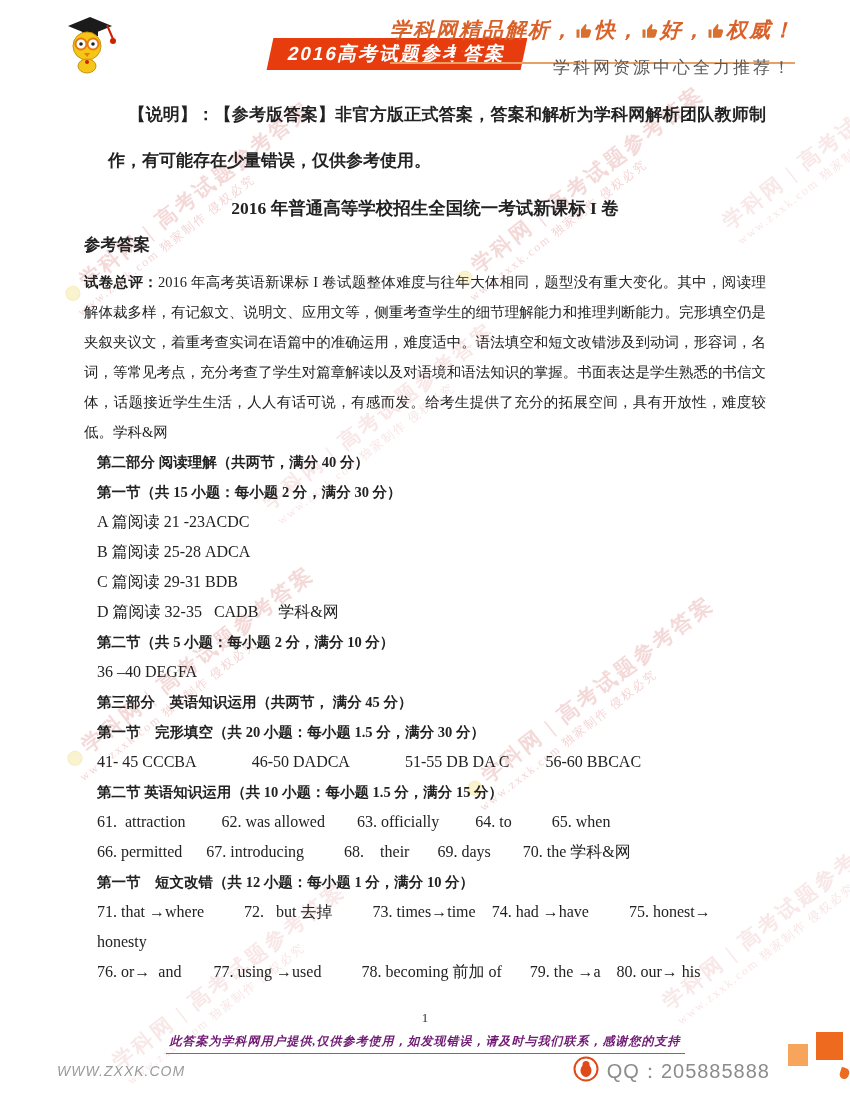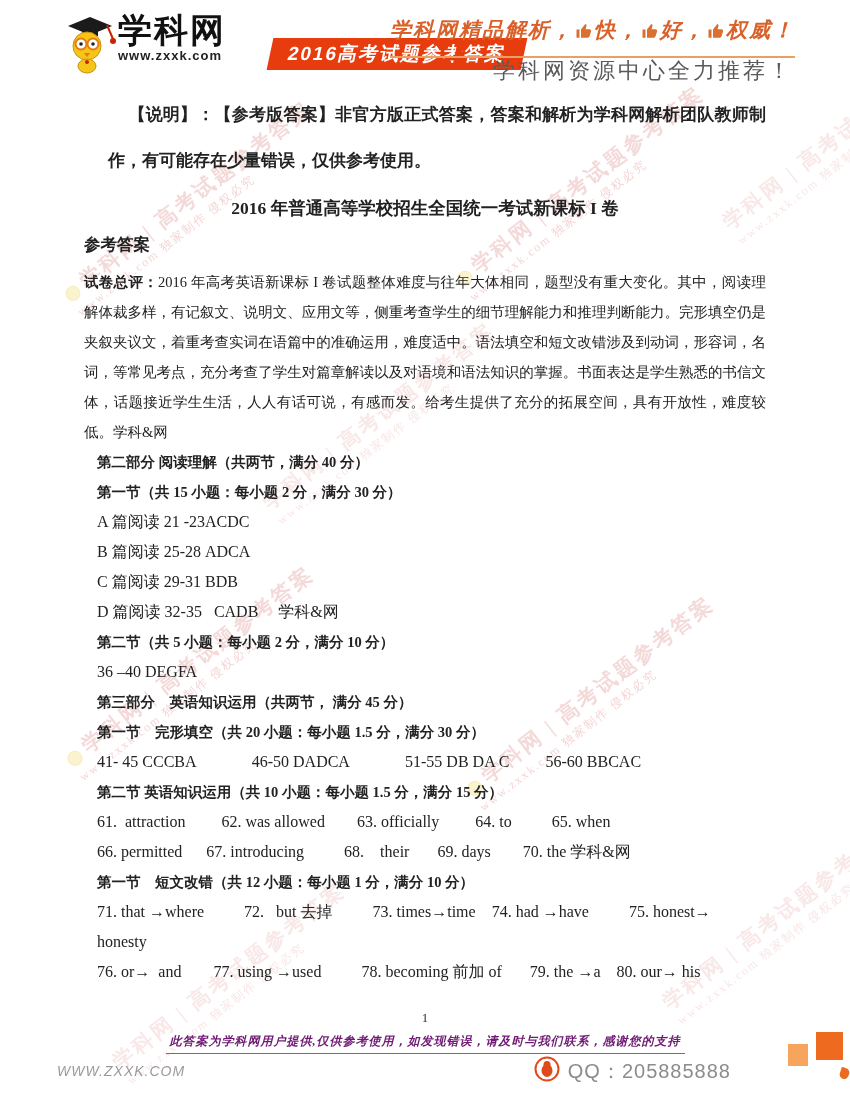--- a/index.html
+++ b/index.html
@@ -42,25 +42,25 @@
     transform:skewX(-12deg);
     font-family:"Liberation Sans","DejaVu Sans",sans-serif;
   }
   .banner-tail {
     position:absolute; left:395px; top:28px; height:32px; width:7px;
     background:#e63c0e; transform:skewX(-12deg);
   }
   .slogan {
     position:absolute; right:0; top:6px; color:#d9622b; font-weight:bold;
     font-size:21px; font-style:italic; letter-spacing:2px;
-    border-bottom:2px solid #e9a064; padding-bottom:10px; white-space:nowrap;
+    border-bottom:2px solid #e9a064; padding-bottom:16px; white-space:nowrap;
   }
   .slogan .thumb { vertical-align:-3px; margin:0 1px; }
   .sub-slogan {
-    position:absolute; right:2px; top:46px; color:#5a5a5a; font-size:22px; letter-spacing:3px;
+    position:absolute; right:2px; top:46px; color:#5a5a5a; font-size:17px; letter-spacing:3px;
   }
 
   
   .body { position:absolute; top:92px; left:84px; width:682px; z-index:2; }
   .notice {
     font-size:17px; font-weight:bold; line-height:46px;
     text-align:justify; text-indent:1.2em;margin-left:24px;
   }
   .title-main { text-align:center; font-weight:bold; font-size:17.5px; margin-top:7px; line-height:34px; }
   .title-sub  { font-weight:bold; font-size:16.5px; line-height:40px; margin-bottom:2px; }
@@ -83,21 +83,21 @@
     letter-spacing:1px; border-bottom:1.5px solid #e0491a; padding:0 4px 3px 4px;
   }
   .footer-bottom {
     position:absolute; left:57px; right:55px; bottom:16px; height:26px; z-index:2;
     display:flex; justify-content:space-between; align-items:center;
   }
   .footer-site {
     color:#9a9a9a; font-size:14px; font-style:italic; letter-spacing:1px;
     font-family:"Liberation Sans","DejaVu Sans",sans-serif;
   }
-  .footer-qq { display:flex; align-items:center; gap:8px; margin-right:64px; }
+  .footer-qq { display:flex; align-items:center; gap:8px; margin-right:25px; }
   .footer-qq .qq-num { color:#8c8c8c; font-size:20px; letter-spacing:1px;
     font-family:"Liberation Sans","DejaVu Sans",sans-serif; }
   .squares { position:absolute; right:-6px; bottom:8px; width:76px; height:64px; z-index:2; }
   .squares .sq1 { position:absolute; left:8px;  top:16px; width:20px; height:22px; background:#f7a45c; }
   .squares .sq2 { position:absolute; left:36px; top:4px;  width:27px; height:28px; background:#ee6a1e; }
   .squares .sq3 { position:absolute; left:60px; top:40px; width:9px;  height:11px; background:#ee6a1e;
     border-radius:1px 6px 6px 6px; transform:rotate(18deg); }
 </style>
 </head>
 <body>
@@ -147,24 +147,20 @@
           <circle cx="53" cy="29" r="3" fill="#cc2200"></circle>
           <circle cx="27" cy="34" r="14" fill="#f5c518" stroke="#c79110" stroke-width="1"></circle>
           <circle cx="21" cy="32" r="5.5" fill="#fff" stroke="#e87a10" stroke-width="2"></circle>
           <circle cx="33" cy="32" r="5.5" fill="#fff" stroke="#e87a10" stroke-width="2"></circle>
           <circle cx="21" cy="32" r="1.8" fill="#222"></circle>
           <circle cx="33" cy="32" r="1.8" fill="#222"></circle>
           <polygon points="24,41 30,41 27,45" fill="#e87a10"></polygon>
           <ellipse cx="27" cy="54" rx="9" ry="7" fill="#f5c518" stroke="#c79110" stroke-width="1"></ellipse>
           <circle cx="27" cy="50" r="2" fill="#cc2200"></circle>
         </svg>
-      </span>
-      <span class="logo-text">
-        <div class="site-name">学科网</div>
-        <div class="site-url">www.zxxk.com</div>
       </span>
     </div>
     <div class="banner">2016高考试题参考答案</div>
     <div class="banner-tail"></div>
     <div class="slogan">
       <span>学科网精品解析，</span><span class="thumb"><svg width="18" height="18" viewBox="0 0 24 24">
             <path d="M2 10h4v11H2z M8 21h8.5c1.5 0 2.6-1 3-2.4l1.9-6c.5-1.5-.6-2.8-2.1-2.8h-5.1l1.1-4.6C15.7 3.7 14.9 2.6 13.7 2.6L8 10z" fill="#da702f"></path>
           </svg></span><span>快，</span><span class="thumb"><svg width="18" height="18" viewBox="0 0 24 24">
             <path d="M2 10h4v11H2z M8 21h8.5c1.5 0 2.6-1 3-2.4l1.9-6c.5-1.5-.6-2.8-2.1-2.8h-5.1l1.1-4.6C15.7 3.7 14.9 2.6 13.7 2.6L8 10z" fill="#da702f"></path>
           </svg></span><span>好，</span><span class="thumb"><svg width="18" height="18" viewBox="0 0 24 24">

